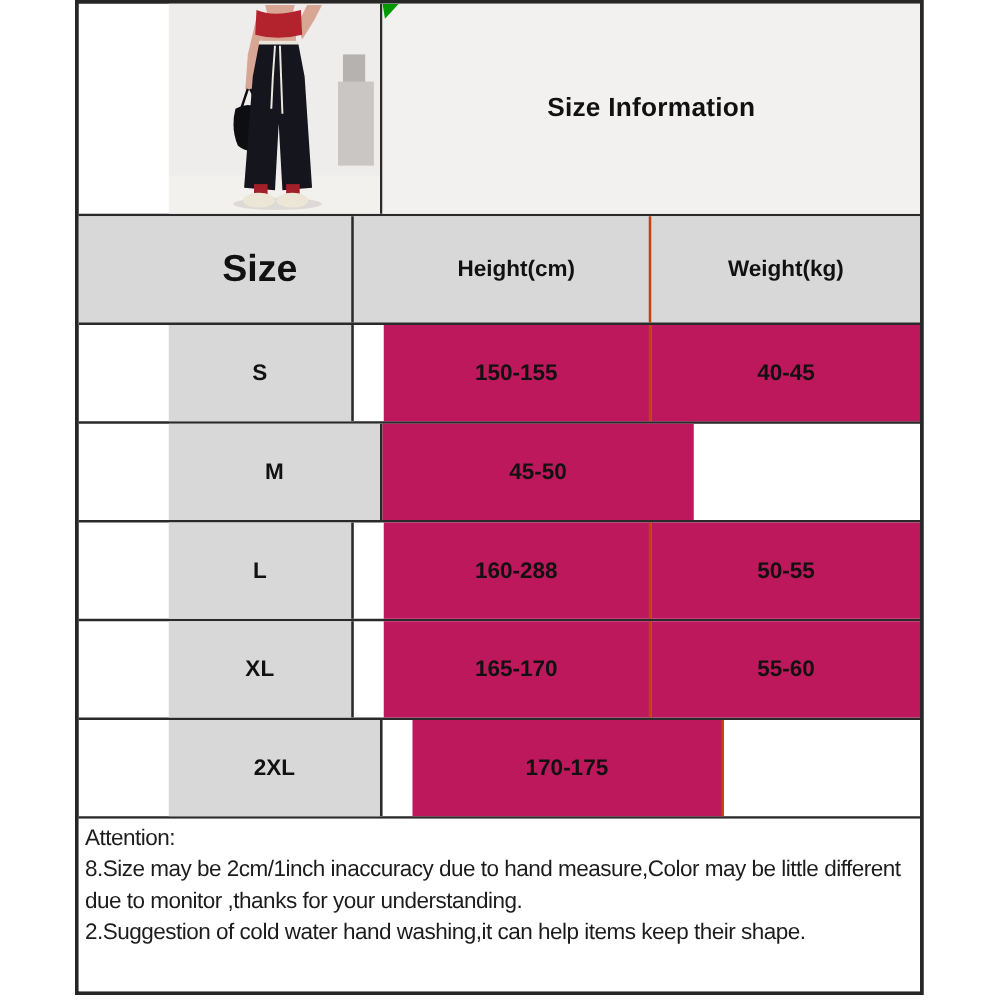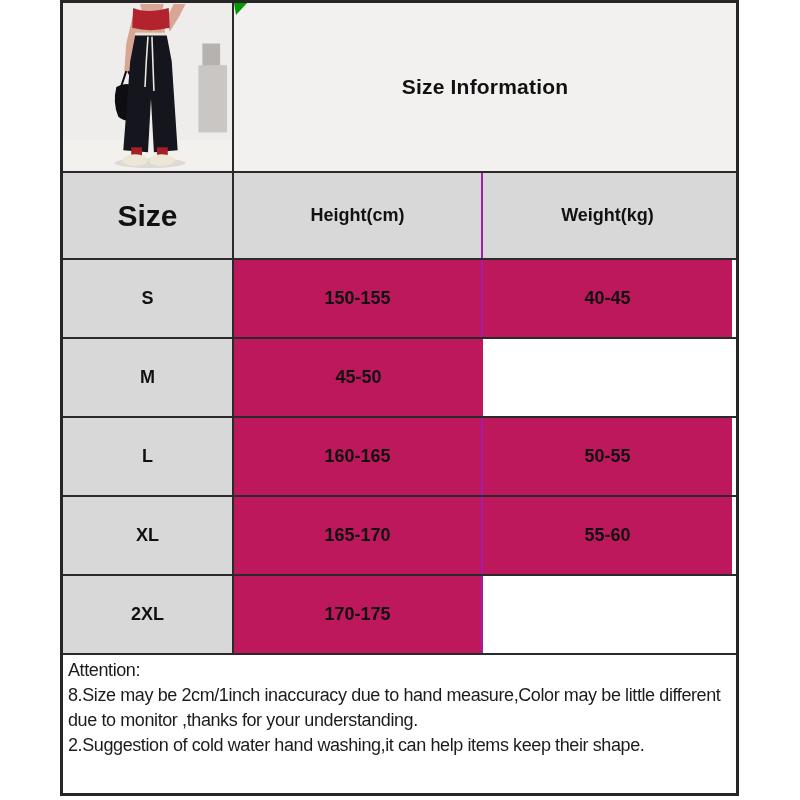--- a/index.html
+++ b/index.html
@@ -5,25 +5,25 @@
   html,body{margin:0;padding:0;}
   body{
     width:800px;height:800px;background:#ffffff;
     font-family:"Liberation Sans","DejaVu Sans",sans-serif;
     color:#111;position:relative;overflow:hidden;
   }
   .panel{
     position:absolute;left:60px;top:0;
     width:673px;border:3px solid #262626;background:#fff;
   }
-  .row{display:flex;border-bottom:2px solid #2a2a2a;}
+  .row{display:flex;border-bottom:2px solid #2a2a2a;padding-left:32px;}
   .row:last-child{border-bottom:none;}
   .cell{box-sizing:border-box;display:flex;align-items:center;justify-content:center;text-align:center;}
-  .col1{width:171px;border-right:2px solid #2a2a2a;}
-  .col2{width:249px;border-right:2px solid #a21caf;}
+  .col1{width:171px;border-right:2px solid #2a2a2a;margin-left:40px;}
+  .col2{width:249px;border-right:2px solid #c2410c;margin-left:24px;}
   .col3{width:249px;}
   
   .top-row{height:168px;}
   .photo-cell{padding:0;overflow:hidden;background:#efedeb;position:relative;}
   .title-cell{background:#f2f1f0;position:relative;}
   .title-text{font-size:21px;font-weight:bold;letter-spacing:0.2px;}
   .corner-marker{position:absolute;left:0;top:0;width:14px;height:13px;}
   
   .header-row{height:85px;background:#d9d8d8;}
   .size-head{font-size:30px;font-weight:bold;}
@@ -99,21 +99,21 @@
     <div class="cell col1 size-cell">S</div>
     <div class="cell col2 val-cell">150-155</div>
     <div class="cell col3 val-cell">40-45</div>
   </div>
   <div class="row data-row">
     <div class="cell col1 size-cell">M</div>
     <div class="cell col3 val-cell">45-50</div>
   </div>
   <div class="row data-row">
     <div class="cell col1 size-cell">L</div>
-    <div class="cell col2 val-cell">160-165</div>
+    <div class="cell col2 val-cell">160-288</div>
     <div class="cell col3 val-cell">50-55</div>
   </div>
   <div class="row data-row">
     <div class="cell col1 size-cell">XL</div>
     <div class="cell col2 val-cell">165-170</div>
     <div class="cell col3 val-cell">55-60</div>
   </div>
   <div class="row data-row">
     <div class="cell col1 size-cell">2XL</div>
     <div class="cell col2 val-cell">170-175</div>

